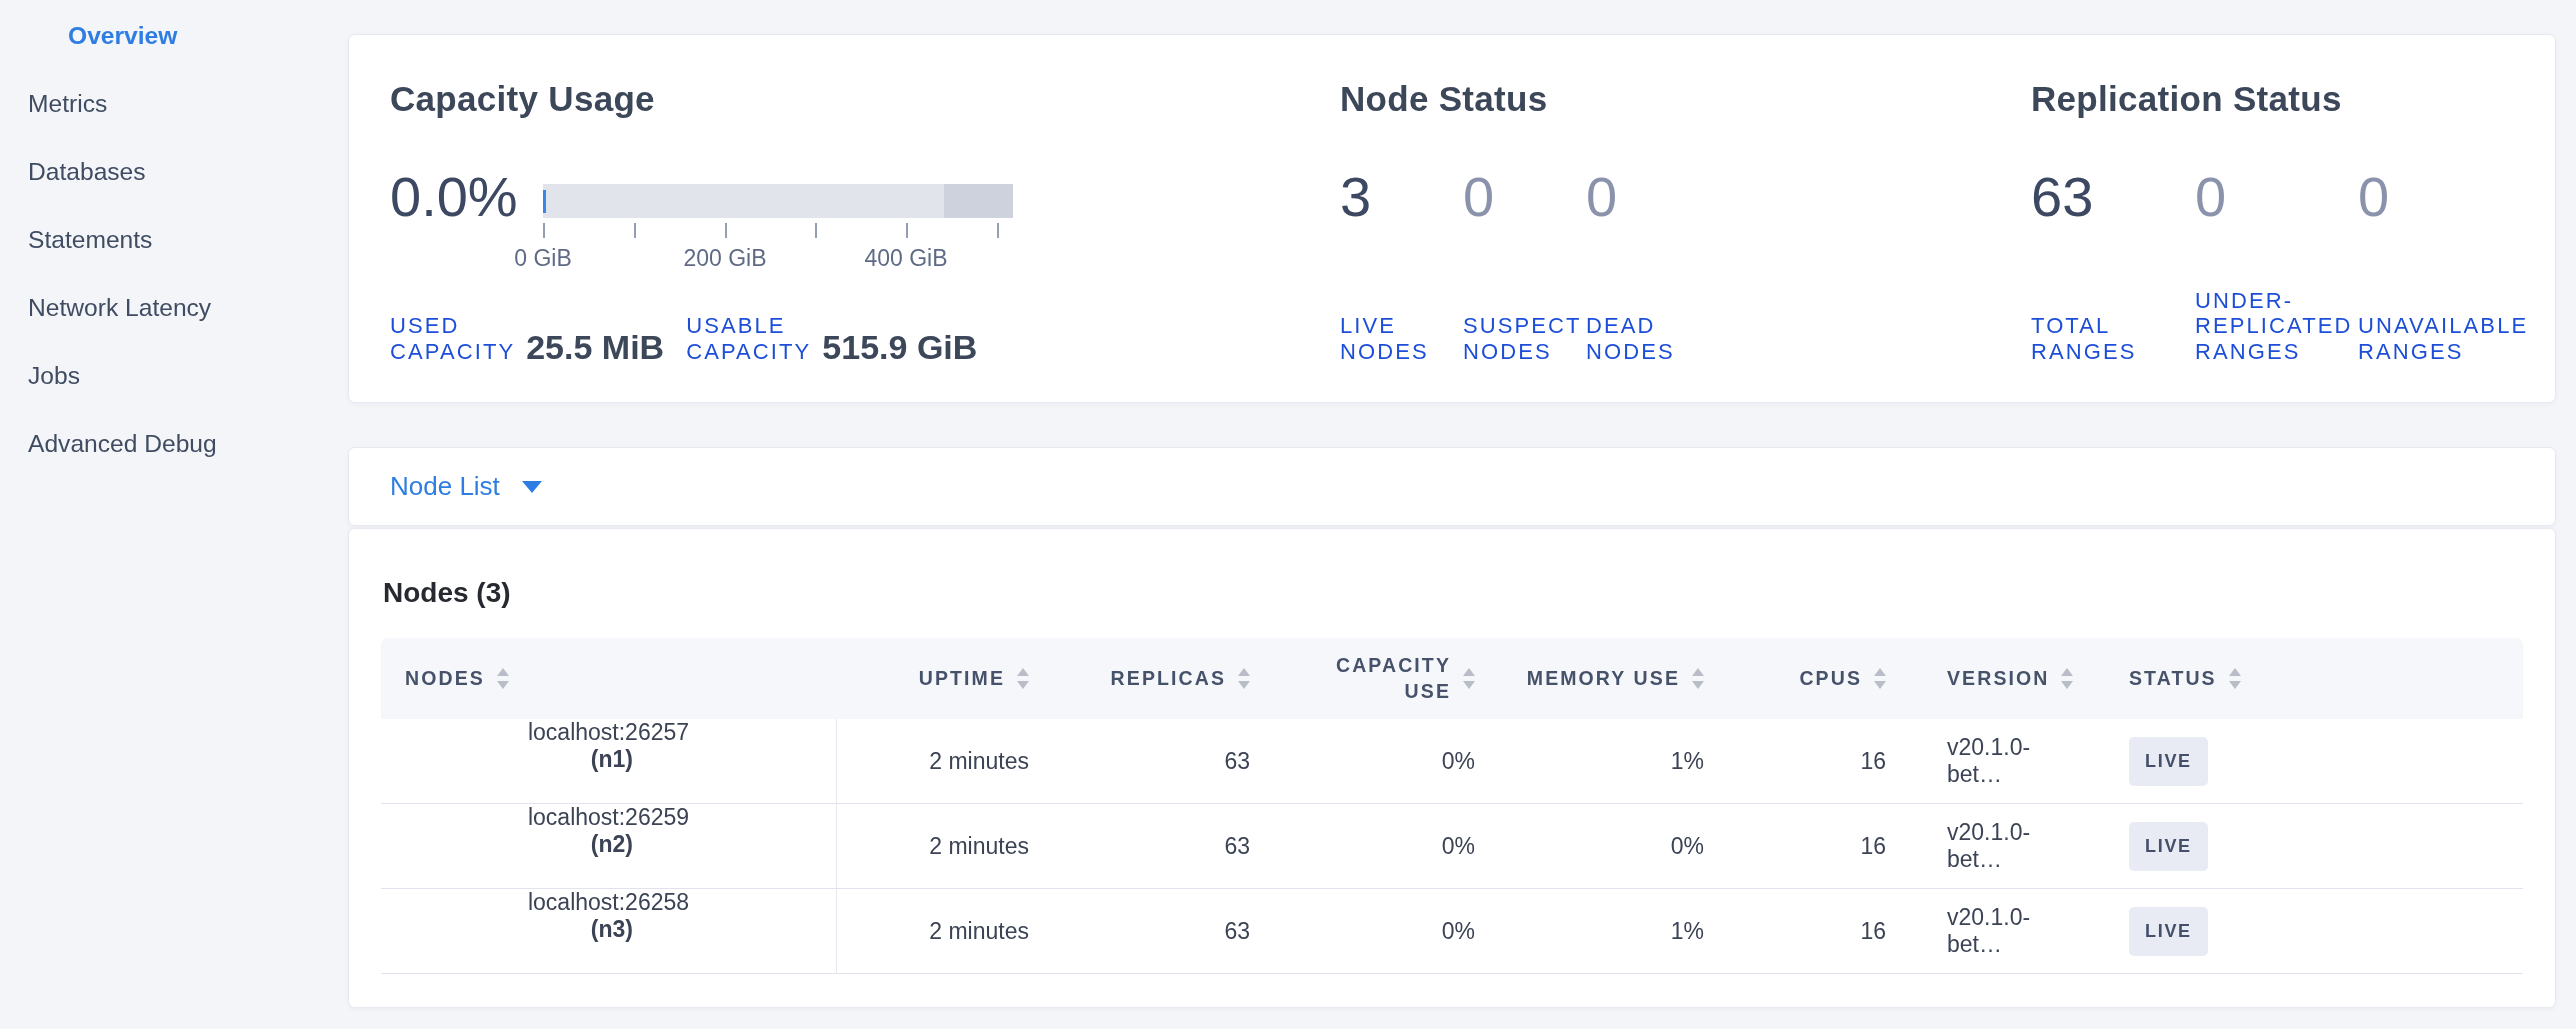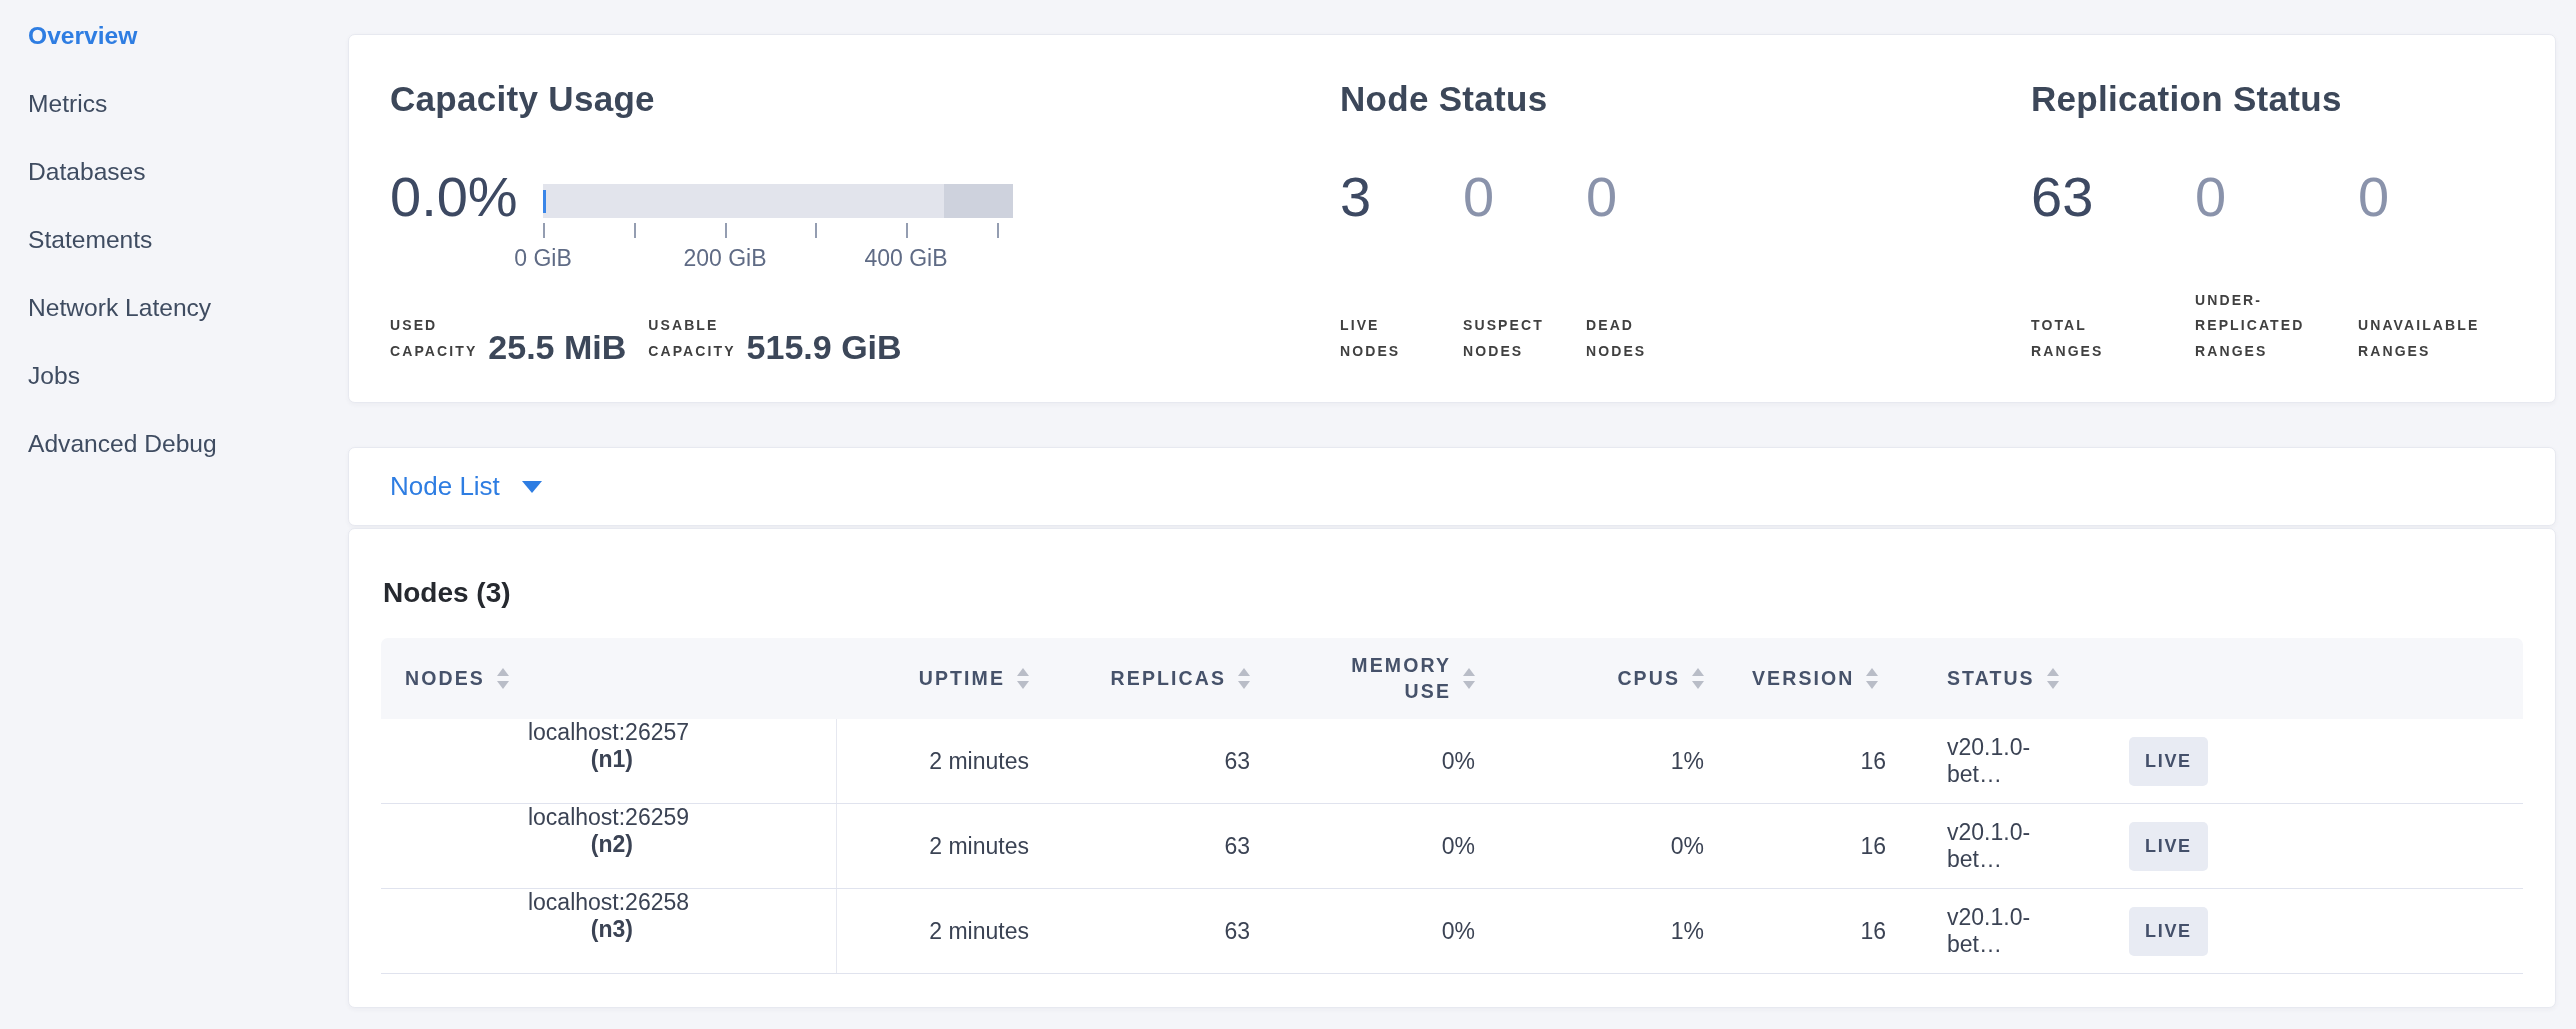--- a/index.html
+++ b/index.html
@@ -11,21 +11,21 @@
     position:relative;
     overflow:hidden;
   }
 
   
   .sidebar { position:absolute; left:0; top:0; width:346px; height:1030px; padding-top:1.7px; }
   .side-item {
     height:68px; display:flex; align-items:center; padding-left:28px;
     font-size:24.6px; color:#3f4c61; font-weight:500; cursor:pointer;
   }
-  .side-item.active { color:#2e7de2; font-weight:700; }
+  .side-item.active { color:#2e7de2; font-weight:700;margin-left:40px; }
 
   
   .card {
     position:absolute; left:348px; width:2208px; background:#ffffff;
     border:0.8px solid #e7e9f0; border-radius:6.8px;
     box-shadow:0 1.7px 4.2px rgba(40,50,80,0.04);
   }
   .card-top { top:34px; height:369px; }
   .card-selector { top:447px; height:79px; }
   .card-nodes { top:528px; height:480px; }
@@ -43,22 +43,22 @@
   .gauge-axis  { position:absolute; left:194px; top:188px; width:470px; height:17px; }
   .gauge-axis i { position:absolute; top:0; width:1.7px; height:15.3px; background:#949db1; }
   .gauge-axis i:nth-of-type(1){left:0;} .gauge-axis i:nth-of-type(2){left:91px;}
   .gauge-axis i:nth-of-type(3){left:182px;} .gauge-axis i:nth-of-type(4){left:272px;}
   .gauge-axis i:nth-of-type(5){left:363px;} .gauge-axis i:nth-of-type(6){left:454px;}
   .gauge-labels { position:absolute; left:194px; top:210px; width:470px; height:25.5px; font-size:23px; color:#5f6b85; }
   .gauge-labels span { position:absolute; transform:translateX(-50%); white-space:nowrap; }
   .gl-0 { left:0; } .gl-1 { left:182px; } .gl-2 { left:363px; }
 
   .stat-label {
-    font-size:14px; letter-spacing:2.1px; color:#404040; line-height:25.5px;
-    white-space:pre-line; font-weight:700;
+    font-size:22px; letter-spacing:2.1px; color:#1d4ed8; line-height:25.5px;
+    white-space:pre-line; font-weight:400;
   }
   .cap-stats { position:absolute; left:41px; top:253px; height:76px; display:flex; align-items:flex-end; gap:22px; }
   .cap-stat { display:flex; align-items:flex-end; gap:11px; }
   .cap-value { font-size:34px; font-weight:600; color:#3c4759; position:relative; top:3.4px; white-space:nowrap; }
 
   .stat-col { position:absolute; top:129px; width:140px; }
   .stat-num { font-size:56px; font-weight:500; color:#3d4962; height:81px; }
   .stat-col.muted .stat-num { color:#8a93ab; }
   .stat-label-wrap { height:76px; margin-top:43px; display:flex; align-items:flex-end; }
   .ns-1 { left:991px; } .ns-2 { left:1114px; } .ns-3 { left:1237px; }
@@ -249,20 +249,27 @@
           </span>
         </div>
         <div class="th al-right">
           <span class="lbl">REPLICAS</span>
           <span class="sort">
             <i class="up"></i>
             <i class="down"></i>
           </span>
         </div>
         <div class="th al-right">
+          <span class="lbl">CAPACITY USE</span>
+          <span class="sort">
+            <i class="up"></i>
+            <i class="down"></i>
+          </span>
+        </div>
+        <div class="th al-right">
           <span class="lbl">MEMORY USE</span>
           <span class="sort">
             <i class="up"></i>
             <i class="down"></i>
           </span>
         </div>
         <div class="th al-right">
           <span class="lbl">CPUS</span>
           <span class="sort">
             <i class="up"></i>

